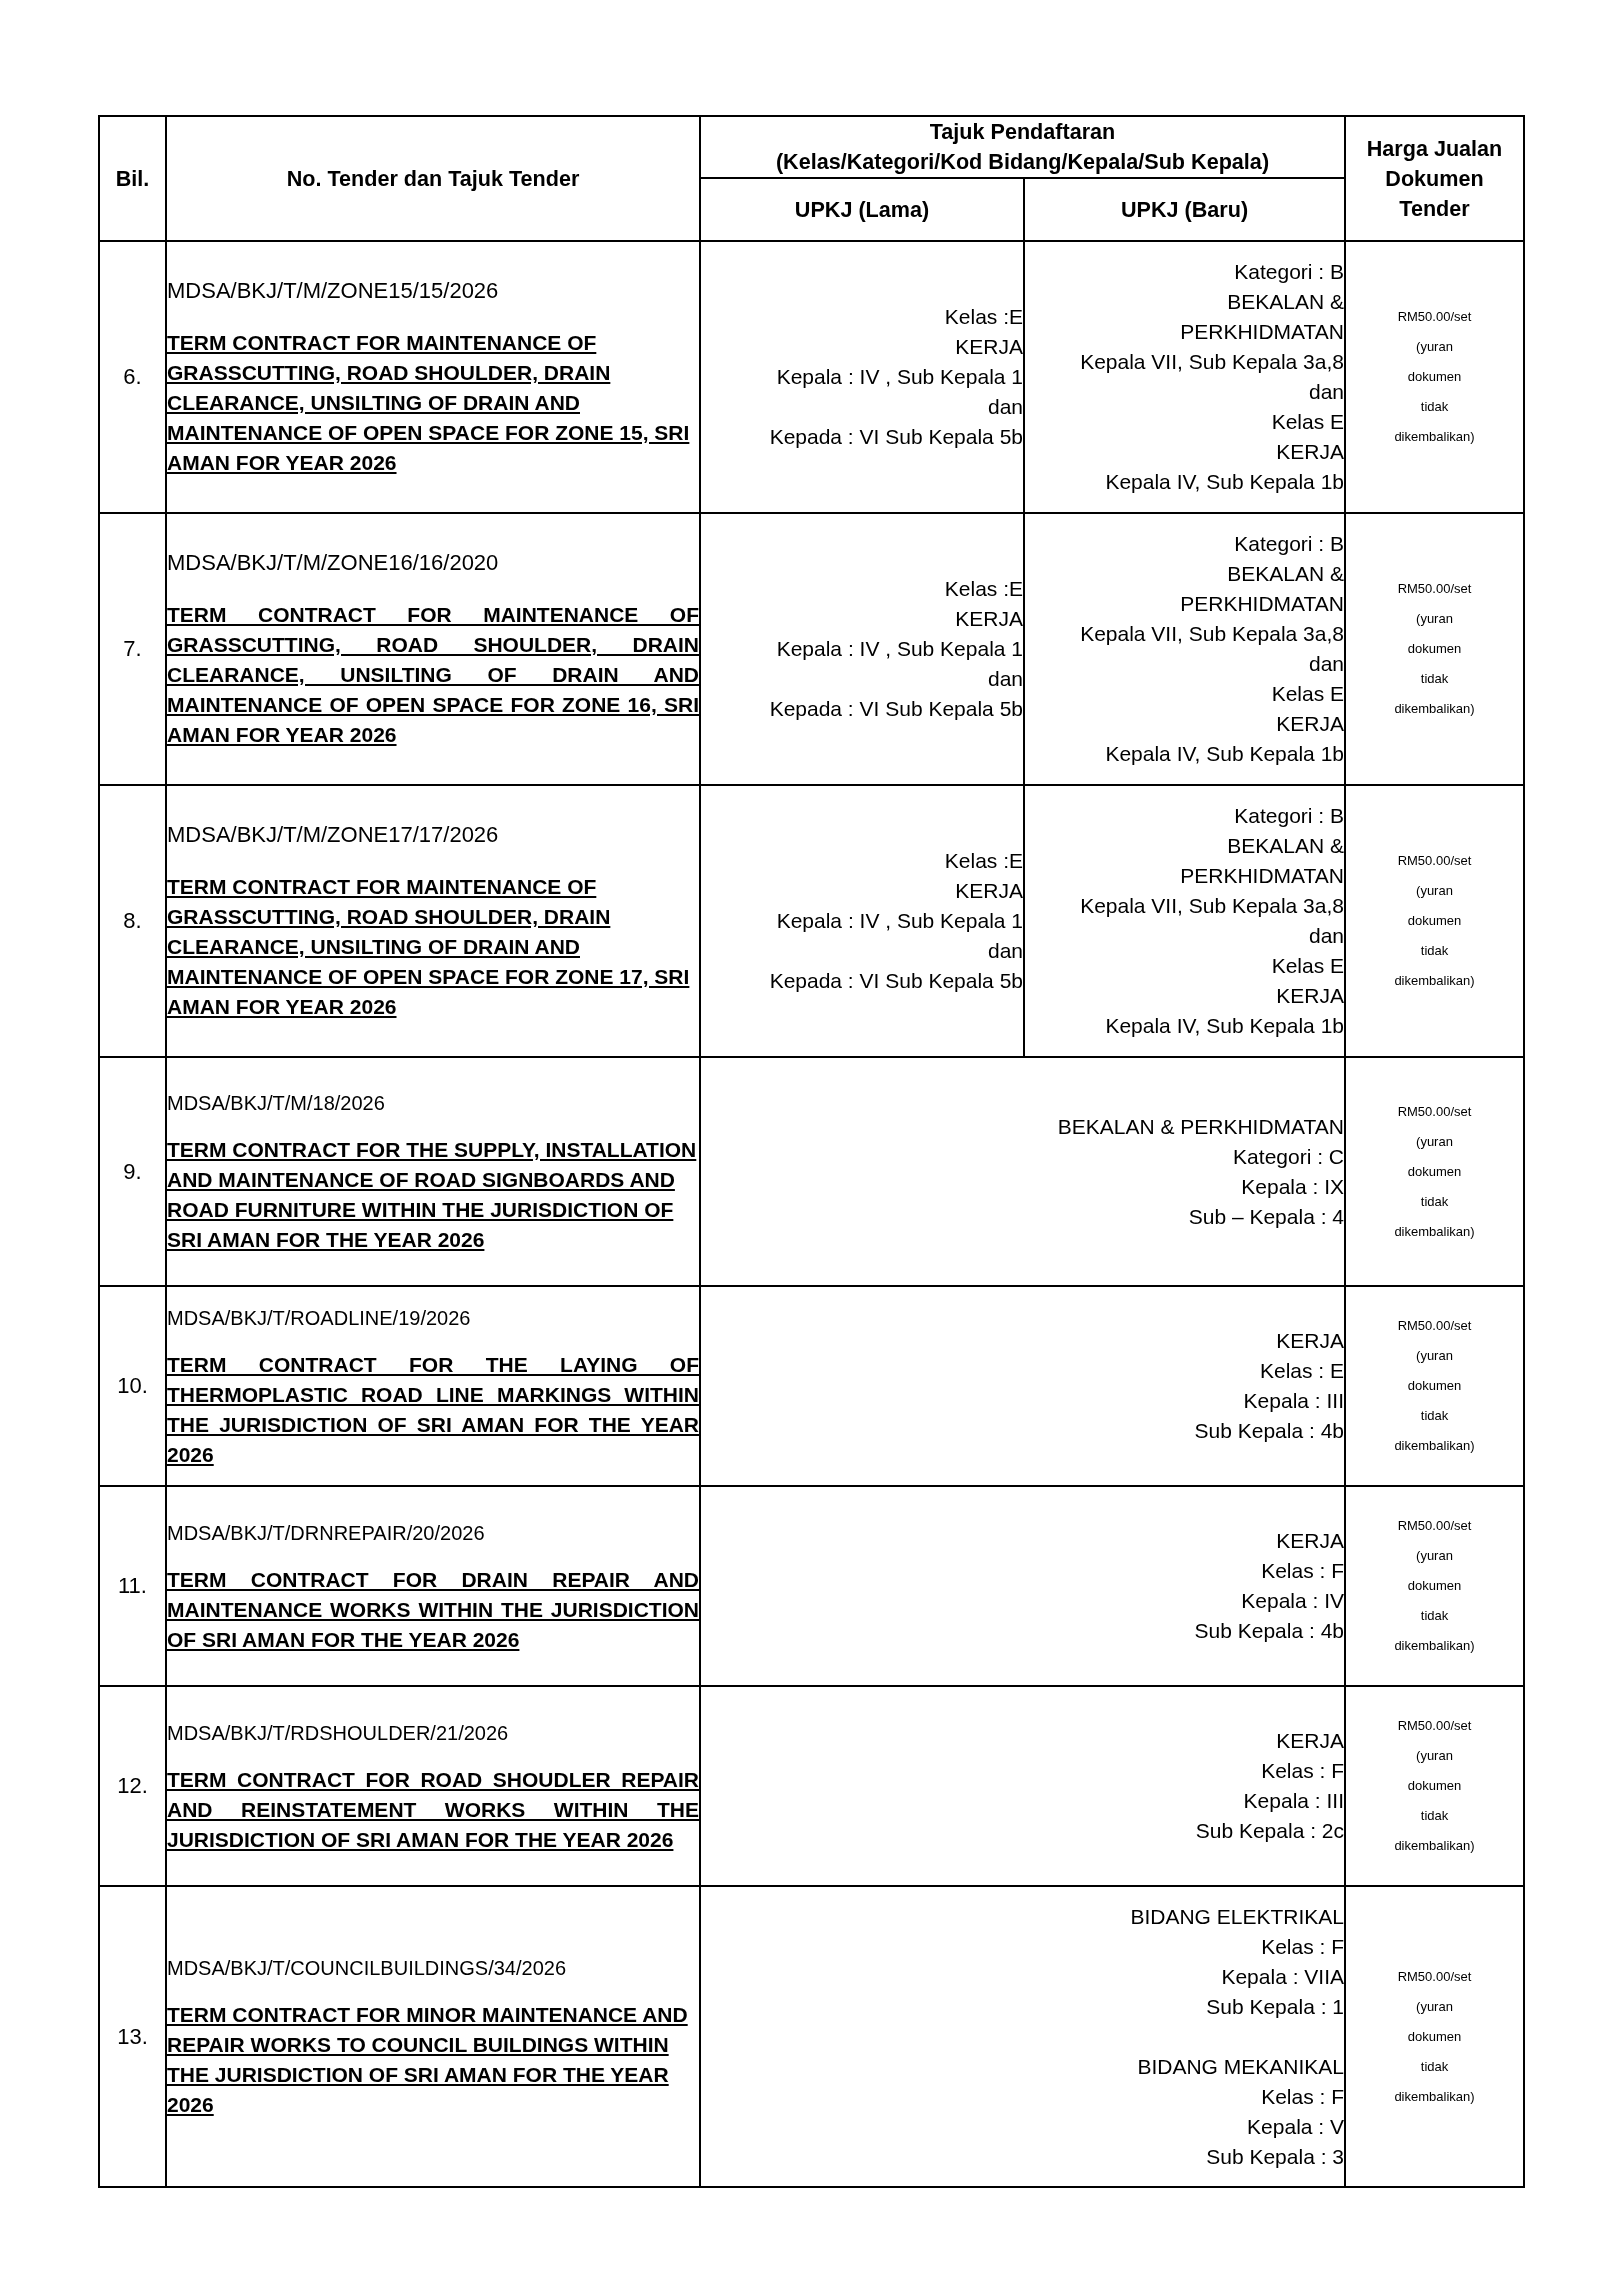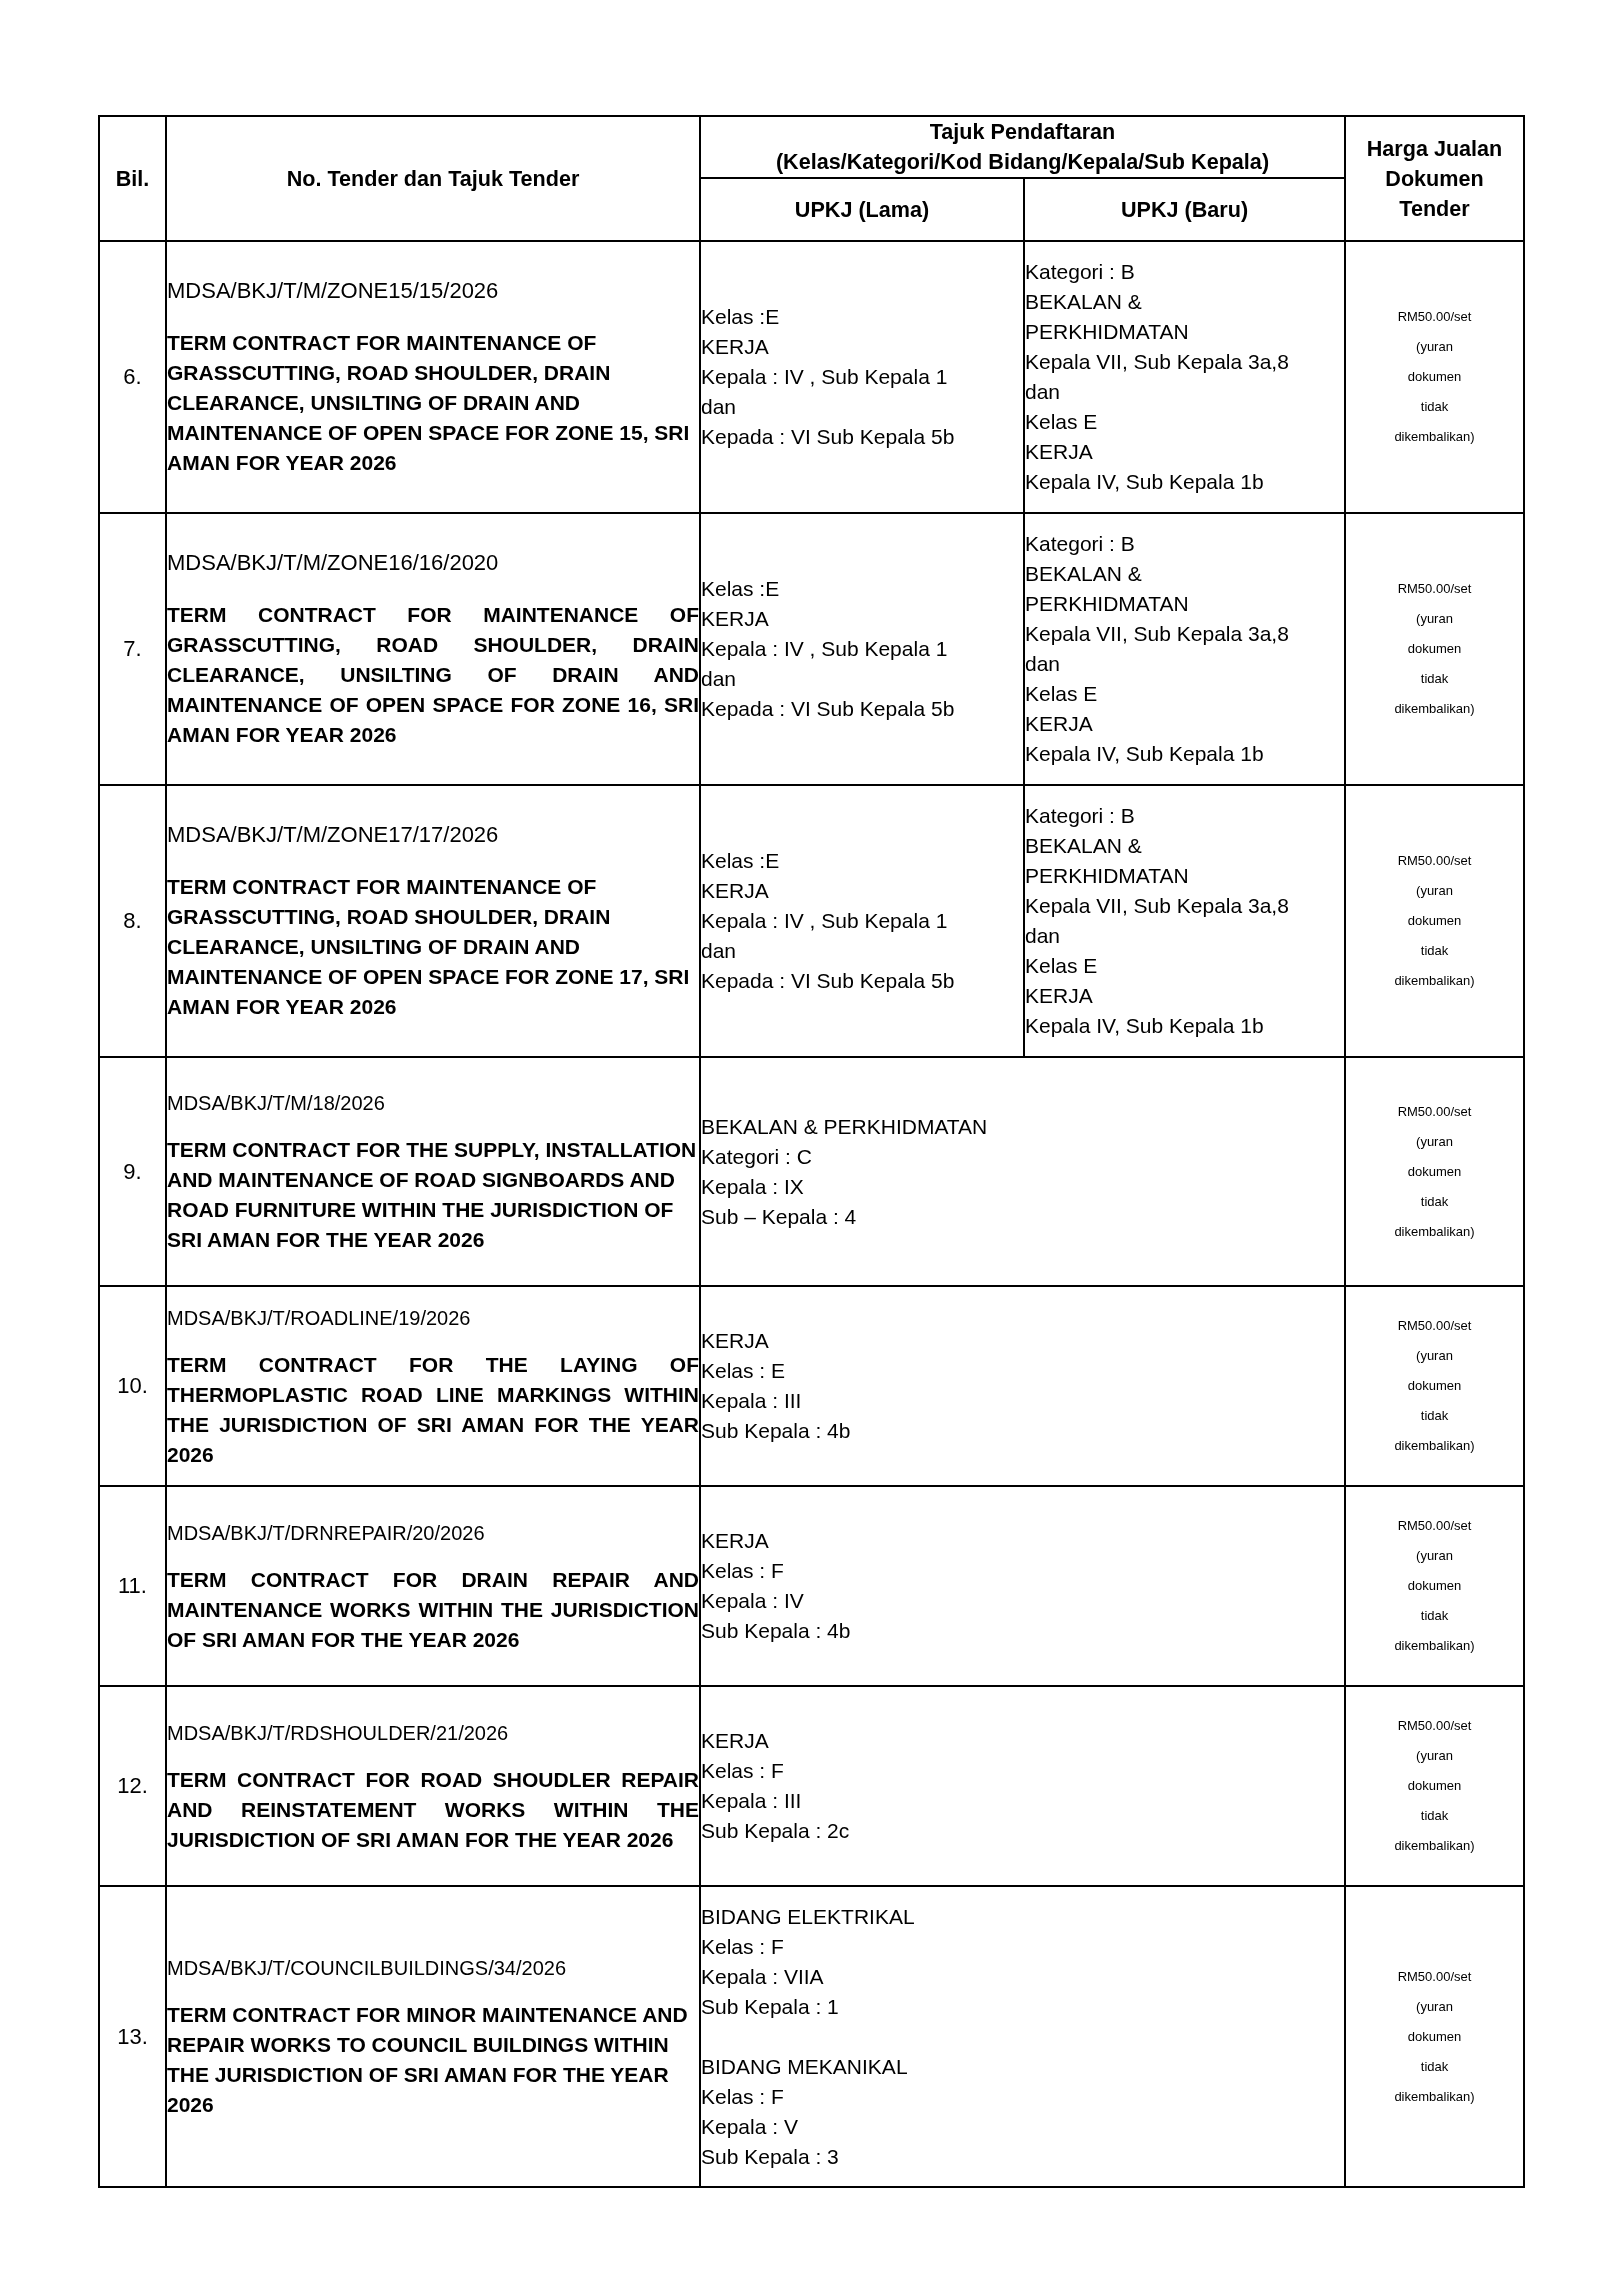--- a/index.html
+++ b/index.html
@@ -14,23 +14,23 @@
   col.c-title { width: 534px; }
   col.c-lama { width: 324px; }
   col.c-baru { width: 321px; }
   col.c-harga { width: 179px; }
   tr.h1 { height: 61px; }
   tr.h2 { height: 63px; }
   td.bil { text-align: center; font-size: 22px; }
   td.title { padding: 0 14.4px 0 13px; }
   .tno { font-size: 22px; line-height: 30px; margin-bottom: 22px; }
   .tno.small { font-size: 20px; margin-bottom: 17px; }
-  .ttl { font-weight: bold; font-size: 21px; line-height: 30px; text-transform: uppercase; }
+  .ttl { font-weight: bold; font-size: 21px; line-height: 30px; text-transform: uppercase; text-decoration: underline; }
   .ttl.just { text-align: justify; text-align-last: left; }
-  td.req { text-align: left; font-size: 21px; line-height: 30px; }
+  td.req { text-align: right; font-size: 21px; line-height: 30px; }
   td.req .b { font-weight: normal; }
   td.req .gap { height: 30px; }
   td.harga { text-align: center; font-size: 13px; line-height: 30px; }
   tr.r6 { height: 272px; } tr.r7 { height: 272px; } tr.r8 { height: 272px; }
   tr.r9 { height: 229px; } tr.r10 { height: 200px; } tr.r11 { height: 200px; }
   tr.r12 { height: 200px; } tr.r13 { height: 301px; }
 </style>
 </head>
 <body>
 

